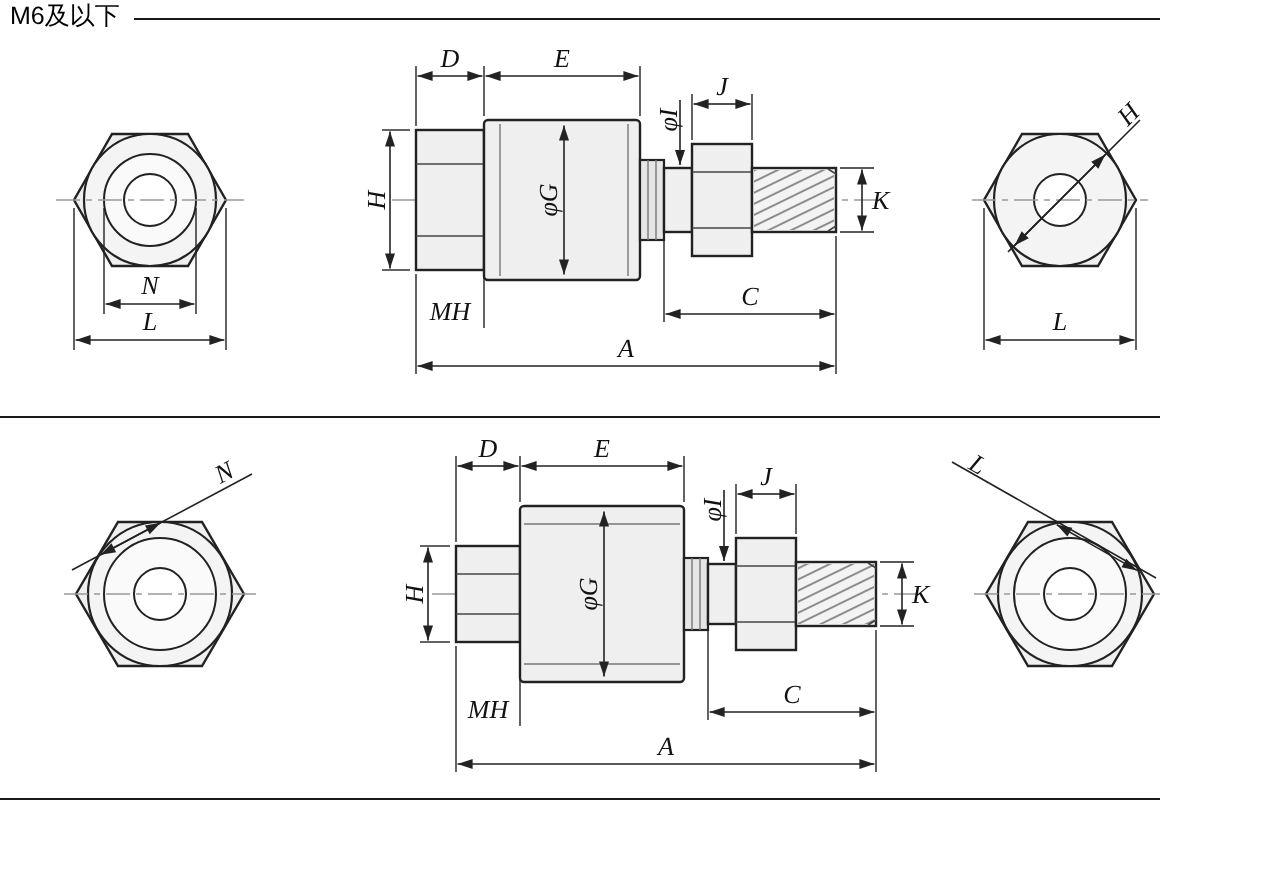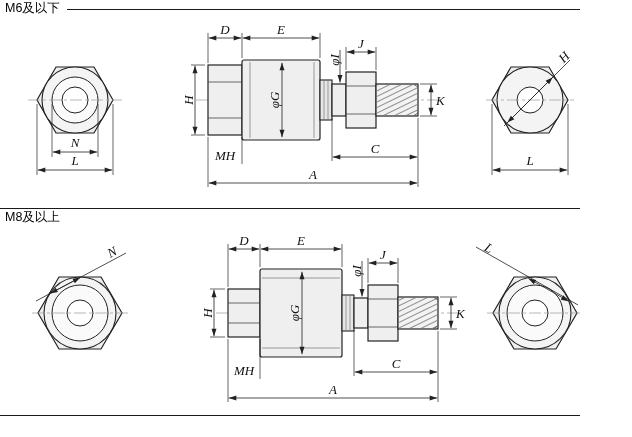--- a/index.html
+++ b/index.html
@@ -160,23 +160,20 @@
         <line class="extln" x1="492" y1="88" x2="492" y2="159"></line>
         <line class="extln" x1="568" y1="88" x2="568" y2="159"></line>
         <line class="dimln" x1="530" y1="154" x2="492.8" y2="154" marker-end="url(#arA)"></line>
         <line class="dimln" x1="530" y1="154" x2="567.2" y2="154" marker-end="url(#arA)"></line>
         <text class="dim" x="530" y="149">L</text>
       </g>
     </g>
   </svg>
 
   <div class="full-rule"></div>
-  <div class="sec-header">
-    <span class="sec-title">M8及以上</span>
-  </div>
 
   <svg width="632" height="190" viewBox="0 0 632 190">
     <defs>
       <marker id="arB" markerWidth="9" markerHeight="6" refX="8" refY="3" orient="auto" markerUnits="userSpaceOnUse">
         <path d="M0.5,0.5 L8,3 L0.5,5.5 Z" fill="#222"></path>
       </marker>
       <pattern id="thrB" patternUnits="userSpaceOnUse" width="5" height="8" patternTransform="rotate(64)">
         <line x1="2.5" y1="-1" x2="2.5" y2="9" stroke="#8d8d8d" stroke-width="1"></line>
       </pattern>
     </defs>

